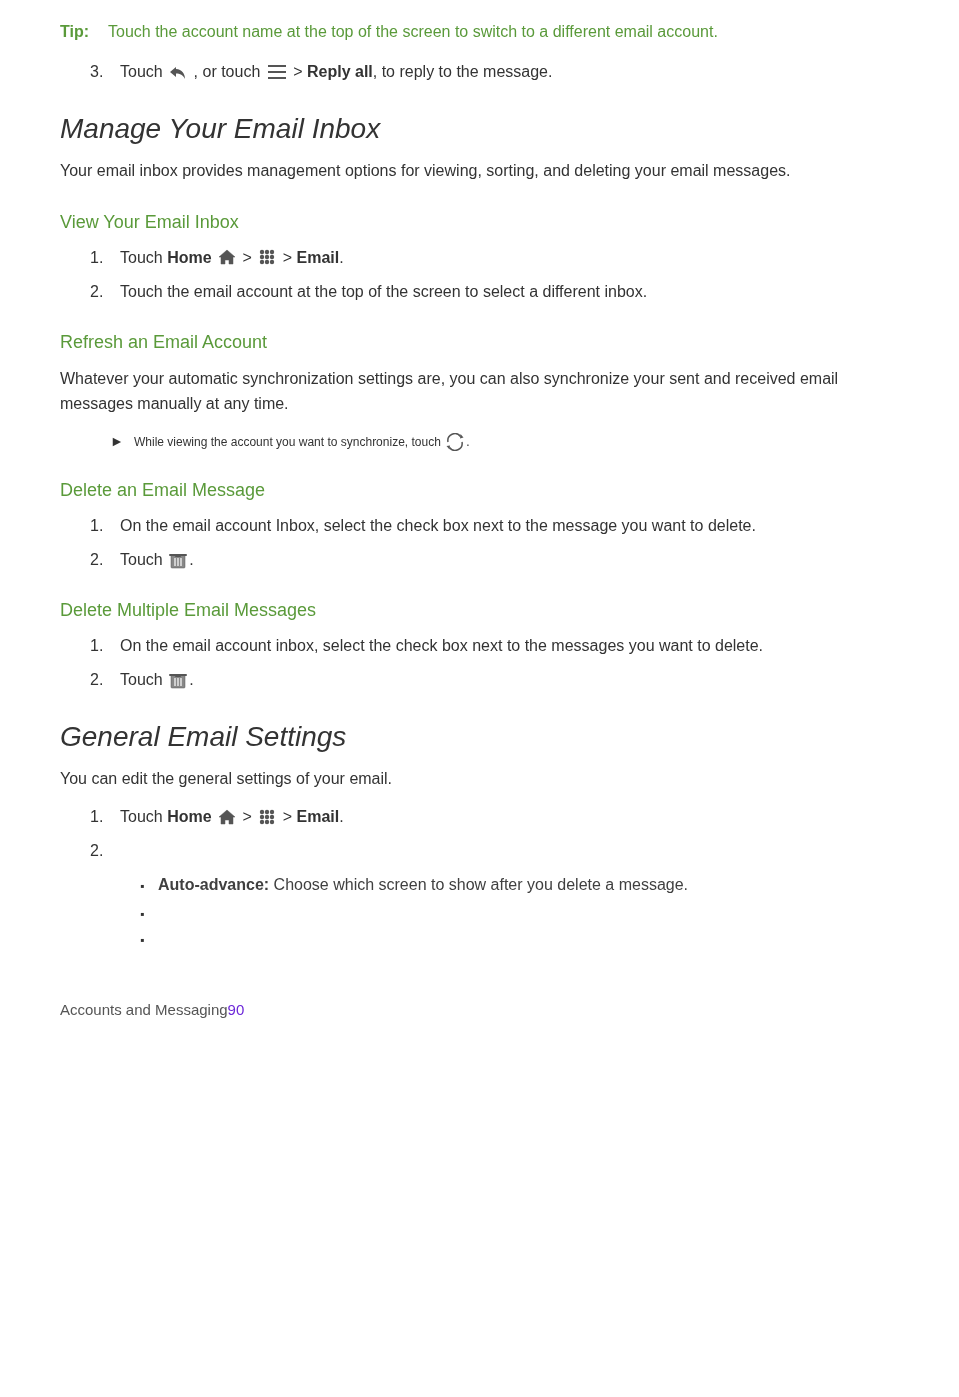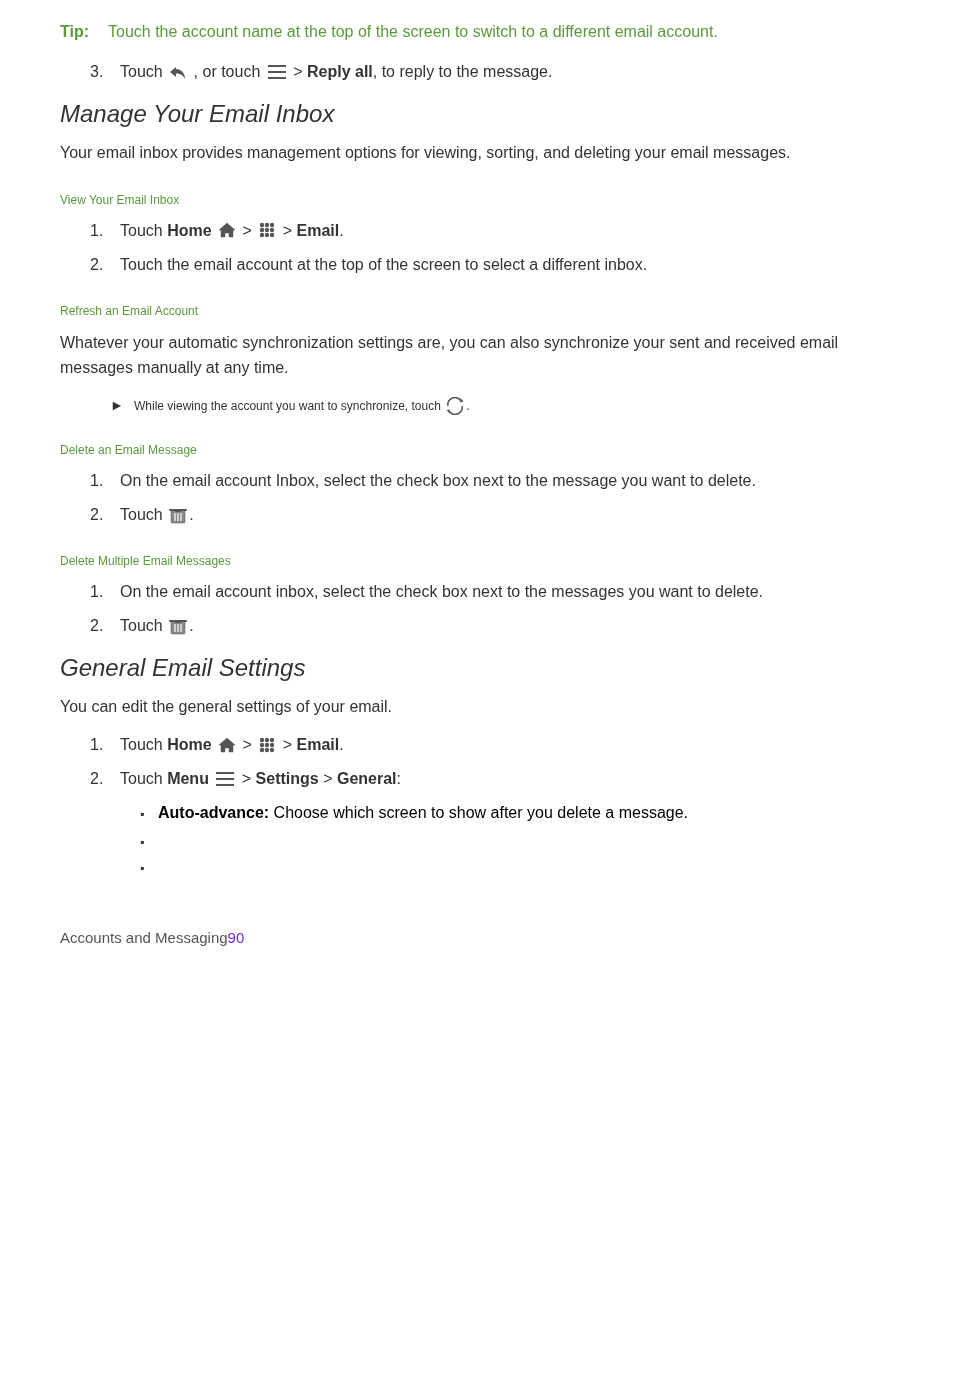--- a/index.html
+++ b/index.html
@@ -37,34 +37,34 @@
     }
     .step-num {
       min-width: 24px;
       font-size: 16px;
     }
     .step-text {
       font-size: 16px;
       color: #333;
     }
     .section-title-italic {
-      font-size: 24px;
+      font-size: 28px;
       font-style: italic;
       color: #333;
-      margin: 12px 0 8px 0;
+      margin: 24px 0 8px 0;
       font-weight: normal;
     }
     .section-desc {
       font-size: 16px;
       color: #333;
       margin-bottom: 14px;
       line-height: 1.6;
     }
     .subsection-title {
-      font-size: 12px;
+      font-size: 18px;
       color: #5a9a3a;
       font-weight: normal;
       margin: 25px 0 10px 0;
       border-bottom: none;
     }
     .bullet-item {
       display: flex;
       align-items: baseline;
       margin: 10px 0 10px 50px;
       gap: 8px;
@@ -82,21 +82,21 @@
       align-items: baseline;
       margin: 8px 0 8px 80px;
       gap: 8px;
     }
     .sub-bullet-marker {
       min-width: 10px;
       font-size: 12px;
     }
     .sub-bullet-text {
       font-size: 16px;
-      color: #000000;
+      color: #404040;
     }
     .bold-term {
       font-weight: bold;
     }
     .keyword {
       font-weight: bold;
       color: #333;
     }
     .icon-home {
       display: inline-block;
@@ -311,29 +311,20 @@
       <circle cx="5" cy="15" r="2.2" fill="#555"></circle>
       <circle cx="10" cy="15" r="2.2" fill="#555"></circle>
       <circle cx="15" cy="15" r="2.2" fill="#555"></circle>
     </svg>
     &gt; <span class="keyword">Email</span>.
   </span>
 </div>
 
 <div class="step-item">
   <span class="step-num">2.</span>
-  <span class="step-text">
-    Touch <span class="keyword">Menu</span>
-    <svg class="icon-menu" viewBox="0 0 22 18" fill="none" xmlns="http://www.w3.org/2000/svg">
-      <rect x="2" y="2" width="18" height="2" fill="#555"></rect>
-      <rect x="2" y="8" width="18" height="2" fill="#555"></rect>
-      <rect x="2" y="14" width="18" height="2" fill="#555"></rect>
-    </svg>
-    &gt; <span class="keyword">Settings</span> &gt; <span class="keyword">General</span>:
-  </span>
 </div>
 
 <div class="sub-bullet">
   <span class="sub-bullet-marker">▪</span>
   <span class="sub-bullet-text">
     <span class="bold-term">Auto-advance:</span>
     <span>Choose which screen to show after you delete a message.</span>
   </span>
 </div>
 

